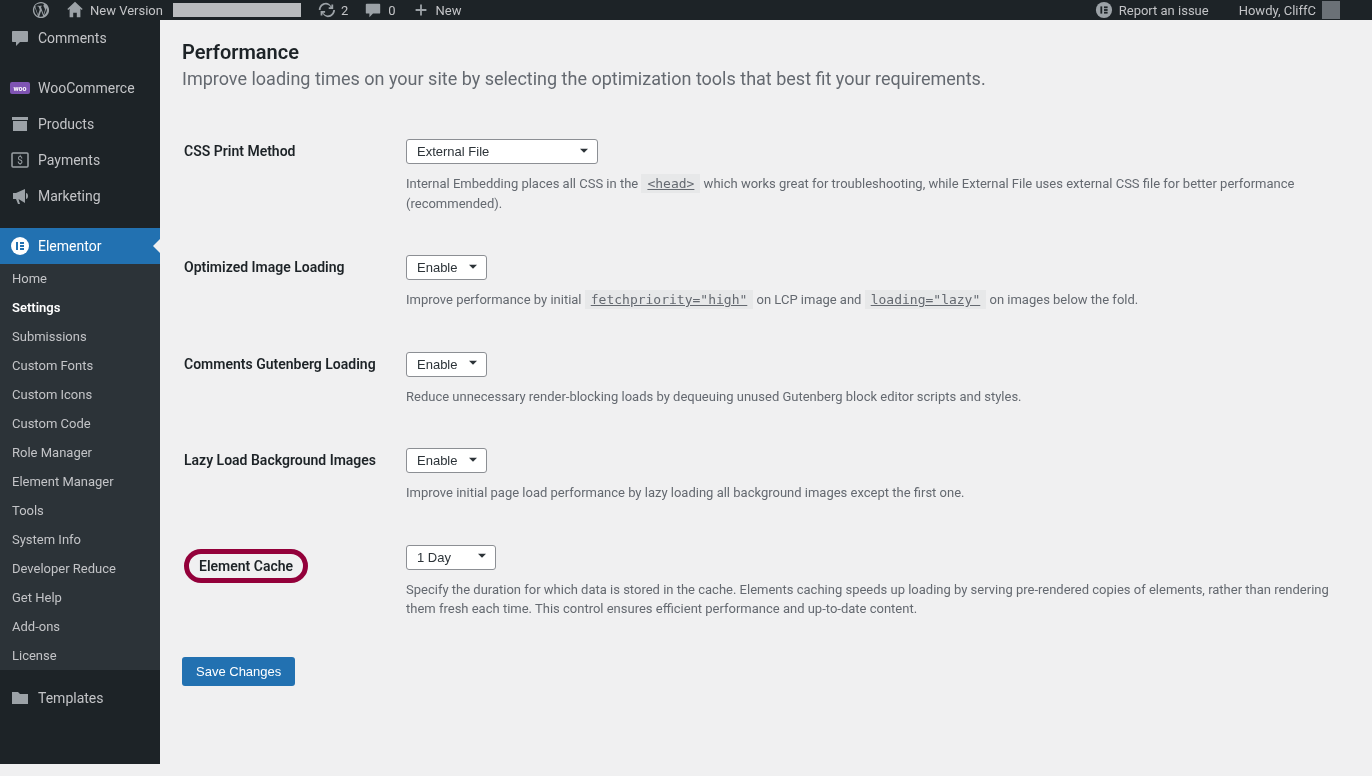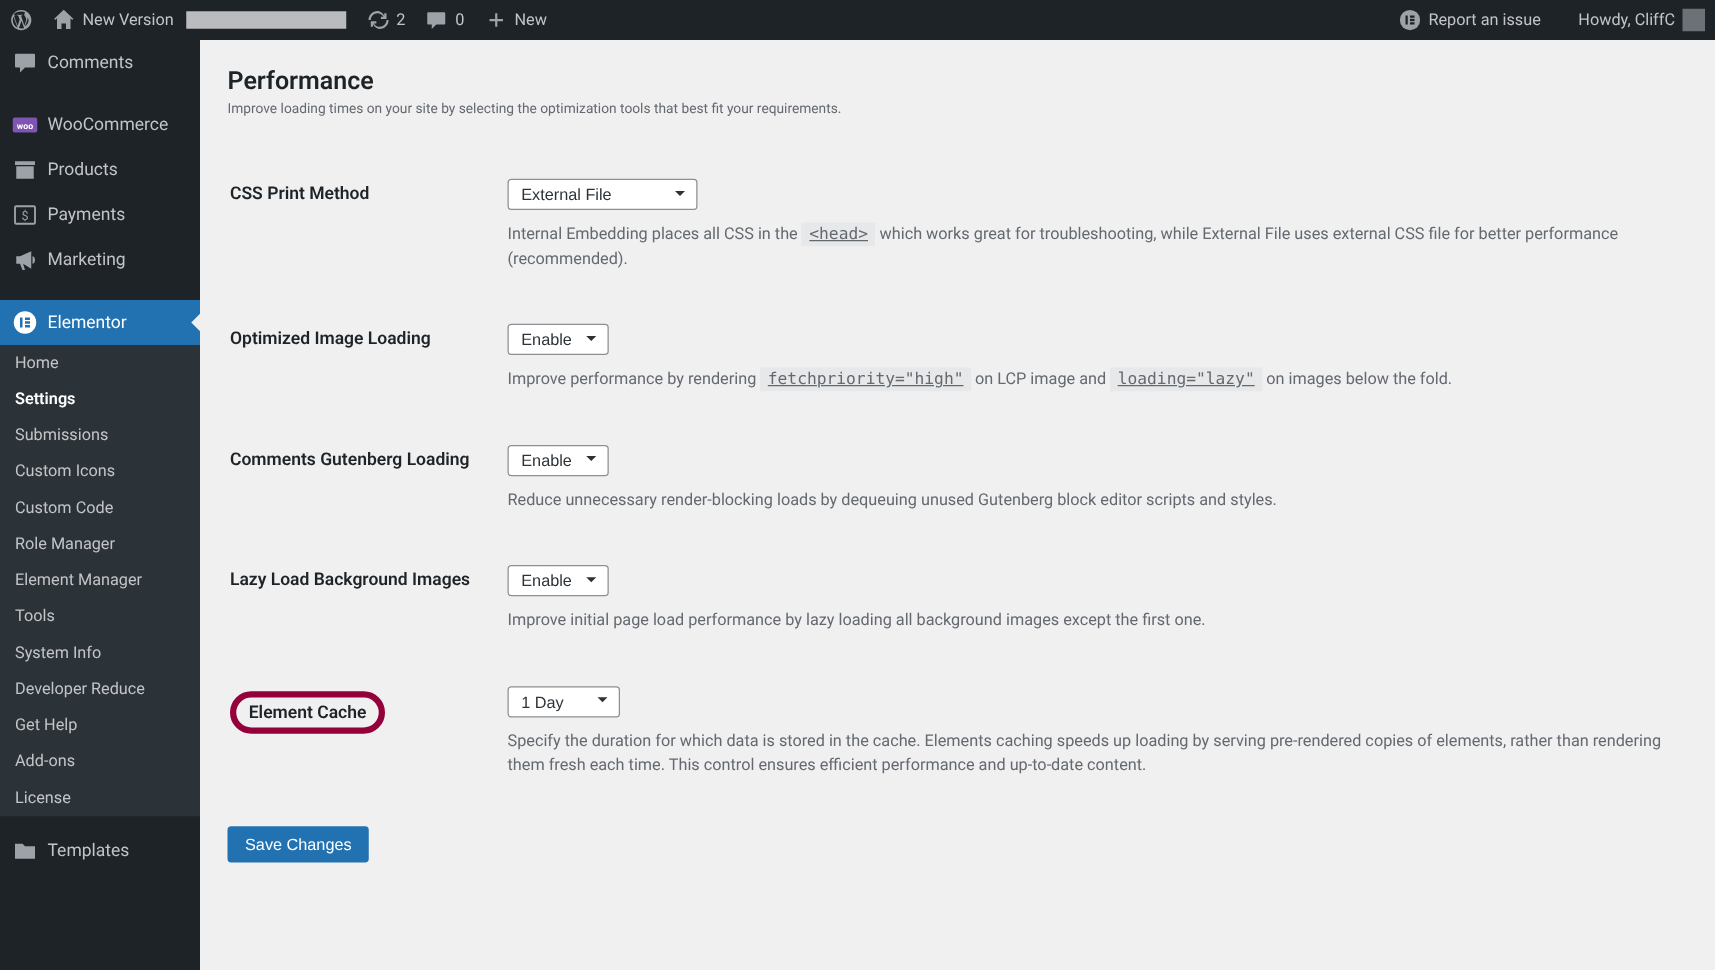--- a/index.html
+++ b/index.html
@@ -1,19 +1,19 @@
 <!DOCTYPE html>
 <html><head>
 <meta charset="utf-8">
 <style>
 * { margin:0; padding:0; box-sizing:border-box; }
 body { font-family:-apple-system,BlinkMacSystemFont,"Segoe UI",Roboto,sans-serif; font-size:13px; color:#3c434a; background:#f0f0f1; width:1372px; height:776px; overflow:hidden; }
 
 
-.adminbar { position:relative; height:32px; background:#1d2327; color:#c3c4c7; display:flex; align-items:center; padding:0 0; font-size:13px; }
+.adminbar { position:relative; height:20px; background:#1d2327; color:#c3c4c7; display:flex; align-items:center; padding:0 24px; font-size:13px; }
 .adminbar .left { display:flex; align-items:center; gap:0; }
 .adminbar .right { margin-left:auto; display:flex; align-items:center; gap:14px; }
 .adminbar .item { display:flex; align-items:center; gap:6px; padding:0 8px; height:32px; cursor:pointer; }
 .adminbar svg.ic { width:18px; height:18px; fill:#9ca2a7; }
 .adminbar .masked { display:inline-block; width:128px; height:14px; background:#b9bbbe; margin-left:4px; }
 .adminbar .avatar { width:18px; height:18px; background:#6b7177; }
 
 
 .wrap { display:flex; height:744px; }
 .sidebar { width:160px; background:#1d2327; color:#c3c4c7; font-size:14px; overflow:hidden; }
@@ -23,21 +23,21 @@
 .side-item.current { background:#2271b1; color:#fff; position:relative; }
 .side-item.current svg { fill:#fff; }
 .side-item.current::after { content:""; position:absolute; right:-1px; top:50%; transform:translateY(-50%); border:8px solid transparent; border-right-color:#f0f0f1; }
 .sub { background:#2c3338; font-size:13px; }
 .sub .sitem { padding:7px 12px; color:#c3c4c7; cursor:pointer; }
 .sub .sitem.active { color:#fff; font-weight:600; }
 
 
 .main { flex:1; background:#f0f0f1; padding:20px 22px 0 22px; overflow-y:auto; }
 .main h1 { font-size:20px; font-weight:600; color:#1d2327; margin-bottom:4px; }
-.main .desc { color:#646970; font-size:11px; margin-bottom:30px; }
+.main .desc { color:#646970; font-size:18px; margin-bottom:30px; }
 .form-table { width:100%; }
 .form-table tr { border-top:1px solid #dcdcde; }
 .form-table th { text-align:left; vertical-align:top; padding:22px 10px 22px 0; width:220px; font-weight:600; font-size:14px; color:#1d2327; }
 .form-table td { padding:18px 0 22px 0; vertical-align:top; }
 .sel { appearance:none; background:#fff; border:1px solid #8c8f94; border-radius:3px; padding:4px 28px 4px 10px; font-size:13px; color:#2c3338; position:relative; }
 .sel-wrap { position:relative; display:inline-block; }
 .sel-wrap::after { content:""; position:absolute; right:10px; top:50%; transform:translateY(-40%); border:4px solid transparent; border-top-color:#2c3338; pointer-events:none; }
 .help { color:#646970; font-size:13px; margin-top:10px; line-height:1.5; }
 code { background:#e7e8e9; padding:2px 6px; font-family:Consolas,Monaco,monospace; font-size:13px;text-decoration:underline; }
 .save { background:#2271b1; color:#fff; border:none; padding:7px 14px; font-size:13px; border-radius:3px; cursor:pointer; margin-top:14px; }
@@ -140,20 +140,21 @@
           <rect x="10" y="6" width="4" height="2" fill="#2271b1"></rect>
           <rect x="10" y="9" width="4" height="2" fill="#2271b1"></rect>
           <rect x="10" y="12" width="4" height="2" fill="#2271b1"></rect>
         </svg>
       <span>Elementor</span>
     </div>
     <div class="sub">
       <div class="sitem">Home</div>
       <div class="sitem active">Settings</div>
       <div class="sitem">Submissions</div>
+      <div class="sitem">Custom Fonts</div>
       <div class="sitem">Custom Icons</div>
       <div class="sitem">Custom Code</div>
       <div class="sitem">Role Manager</div>
       <div class="sitem">Element Manager</div>
       <div class="sitem">Tools</div>
       <div class="sitem">System Info</div>
       <div class="sitem">Developer Reduce</div>
       <div class="sitem">Get Help</div>
       <div class="sitem">Add-ons</div>
       <div class="sitem">License</div>
@@ -169,29 +170,29 @@
 
   <div class="main">
     <h1>Performance</h1>
     <p class="desc">Improve loading times on your site by selecting the optimization tools that best fit your requirements.</p>
 
     <table class="form-table">
       <tbody>
           <tr>
         <th>CSS Print Method</th>
         <td>
-          <span class="sel-wrap"><select class="sel" style="width:152px"><option>External File</option></select></span>
+          <span class="sel-wrap"><select class="sel" style="width:192px"><option>External File</option></select></span>
           <p class="help"><span>Internal Embedding places all CSS in the </span><code>&lt;head&gt;</code><span> which works great for troubleshooting, while External File uses external CSS file for better performance (recommended).</span></p>
         </td>
       </tr>
       <tr>
         <th>Optimized Image Loading</th>
         <td>
           <span class="sel-wrap"><select class="sel"><option>Enable</option></select></span>
-          <p class="help"><span>Improve performance by rendering </span><code>fetchpriority="high"</code><span> on LCP image and </span><code>loading="lazy"</code><span> on images below the fold.</span></p>
+          <p class="help"><span>Improve performance by initial </span><code>fetchpriority="high"</code><span> on LCP image and </span><code>loading="lazy"</code><span> on images below the fold.</span></p>
         </td>
       </tr>
       <tr>
         <th>Comments Gutenberg Loading</th>
         <td>
           <span class="sel-wrap"><select class="sel"><option>Enable</option></select></span>
           <p class="help">Reduce unnecessary render-blocking loads by dequeuing unused Gutenberg block editor scripts and styles.</p>
         </td>
       </tr>
       <tr>

